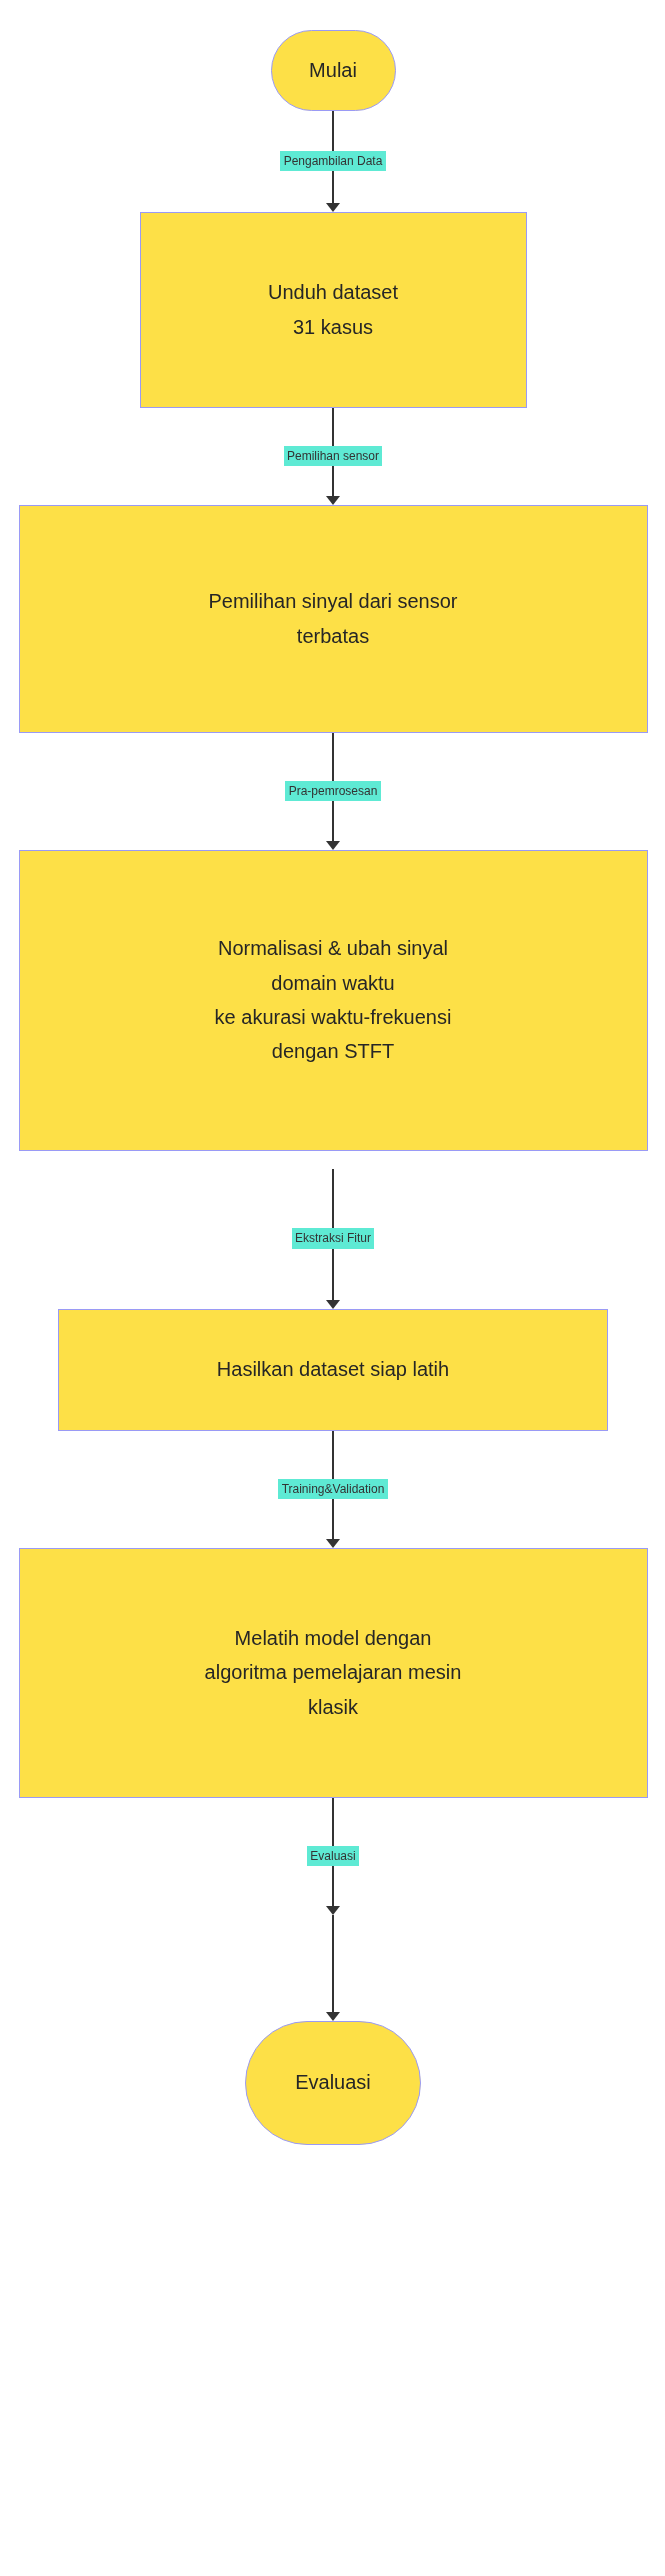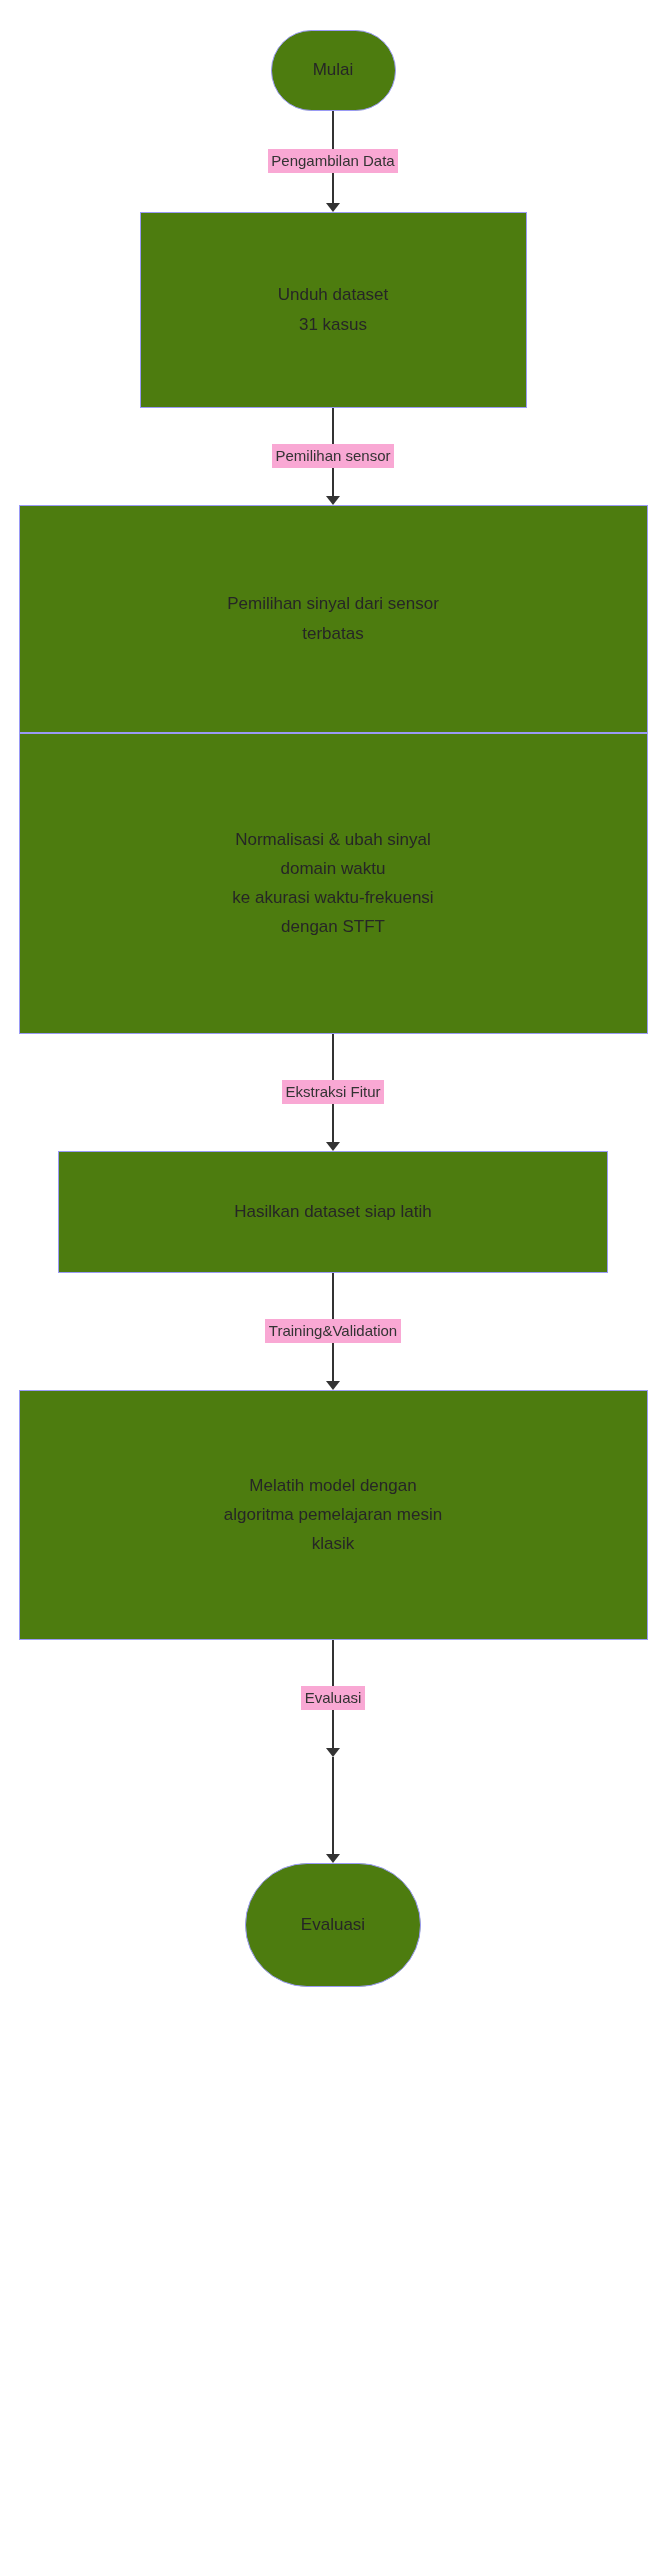--- a/index.html
+++ b/index.html
@@ -20,29 +20,29 @@
     width: 666px;
     height: 2576px;
     display: flex;
     flex-direction: column;
     align-items: center;
   }
 
   
   .node {
     box-sizing: border-box;
-    background: #4d7c0f;
+    background: #fde047;
     border: 1.3px solid #9A9AF5;
     color: #262626;
     display: flex;
     align-items: center;
     justify-content: center;
     text-align: center;
     line-height: 1.72;
-    font-size: 17px;
+    font-size: 20px;
     padding: 0 9.4px;
   }
   .node .lines {
     display: block;
   }
   .node .lines > span {
     display: block;
     white-space: nowrap;
   }
 
@@ -75,23 +75,23 @@
     margin-left: -7.4px;
     width: 0;
     height: 0;
     border-left: 7.4px solid transparent;
     border-right: 7.4px solid transparent;
     border-top: 9.4px solid #333333;
   }
   .edge .edge-label {
     position: relative;
     z-index: 2;
-    background: #f9a8d4;
+    background: #5eead4;
     color: #333333;
-    font-size: 15px;
+    font-size: 12px;
     line-height: 1.34;
     padding: 2px 3.4px;
     white-space: nowrap;
   }
 </style>
 </head>
 <body>
 
 <div id="flowchart">
 
@@ -120,31 +120,36 @@
     <div class="edge-label">Pemilihan sensor</div>
   </div>
 
   <div class="node" style="width:629px;height:228px;">
     <span class="lines">
       <span>Pemilihan sinyal dari sensor</span>
       <span>terbatas</span>
     </span>
   </div>
 
+  <div class="edge" style="height:117px;">
+    <div class="line"></div>
+    <div class="arrowhead"></div>
+    <div class="edge-label">Pra-pemrosesan</div>
+  </div>
 
   <div class="node" style="width:629px;height:301px;">
     <span class="lines">
       <span>Normalisasi &amp; ubah sinyal</span>
       <span>domain waktu</span>
       <span>ke akurasi waktu-frekuensi</span>
       <span>dengan STFT</span>
     </span>
   </div>
 
-  <div class="edge" style="height:117px;">
+  <div class="edge" style="height:140px;margin-top:18px;">
     <div class="line"></div>
     <div class="arrowhead"></div>
     <div class="edge-label">Ekstraksi Fitur</div>
   </div>
 
   <div class="node" style="width:550px;height:122px;">
     <span class="lines">
       <span>Hasilkan dataset siap latih</span>
     </span>
   </div>

